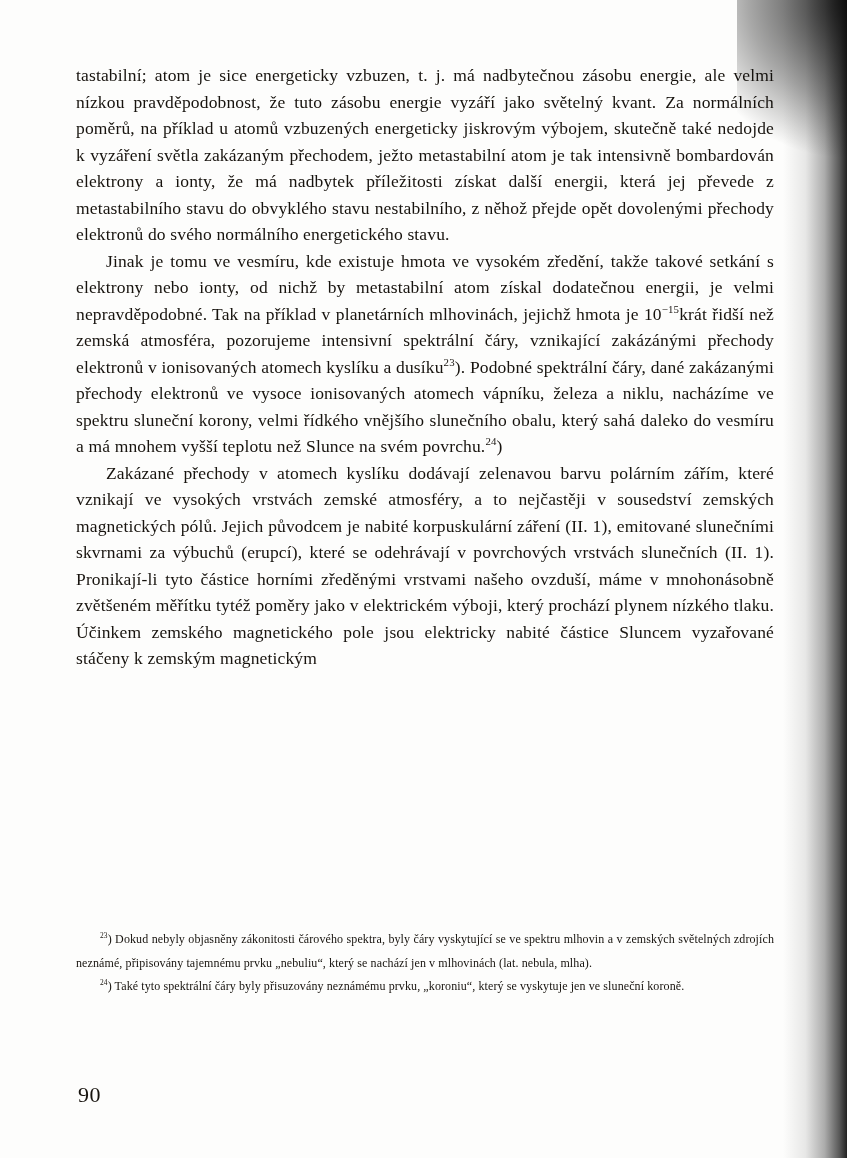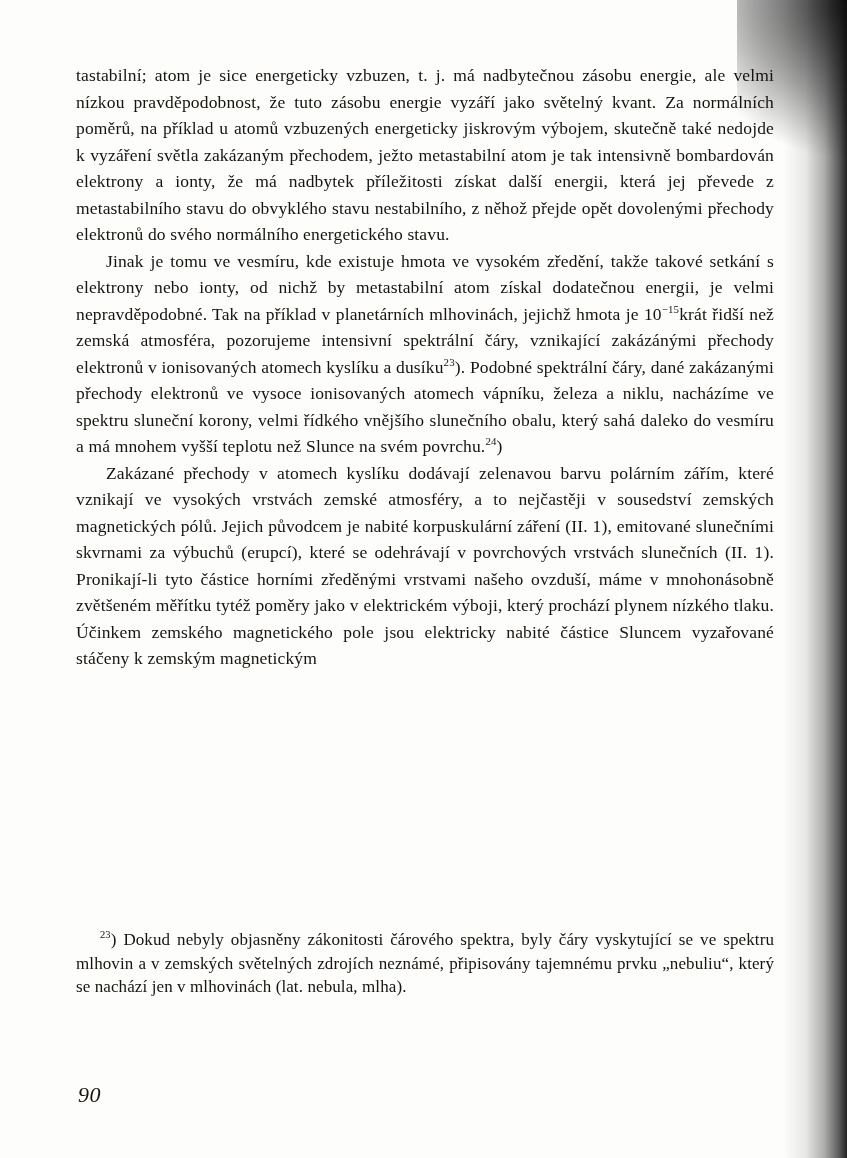--- a/index.html
+++ b/index.html
@@ -60,48 +60,48 @@
     vertical-align: super;
     font-size: 0.62em;
     line-height: 0;
   }
   .footnotes {
     position: absolute;
     left: 76px;
     top: 928px;
     width: 698px;
     text-align: justify;
-    font-size: 17px;
+    font-size: 12px;
     line-height: 23.5px;
     letter-spacing: 0.1px;
   }
   .footnotes p { margin: 0; text-indent: 24px; }
   .page-number {
     position: absolute;
     left: 78px;
     top: 1082px;
-    font-style: italic;
     font-size: 22px;
     letter-spacing: 0.5px;
   }
 </style>
 </head>
 <body>
 
 <div class="scan-page">
 
   <main class="text-block">
     <p><span class="italic">tastabilní</span><span>; atom je sice energeticky vzbuzen, t. j. má nadbytečnou zásobu energie, ale velmi nízkou pravděpodobnost, že tuto zásobu energie vyzáří jako světelný kvant. Za normálních poměrů, na příklad u atomů vzbuzených energeticky jiskrovým výbojem, skutečně také nedojde k vyzáření světla zakázaným přechodem, ježto metastabilní atom je tak intensivně bombardován elektrony a ionty, že má nadbytek příležitosti získat další energii, která jej převede z metastabilního stavu do obvyklého stavu nestabilního, z něhož přejde opět dovolenými přechody elektronů do svého normálního energetického stavu.</span></p>
 
     <p class="indent"><span>Jinak je tomu ve vesmíru, kde existuje hmota ve vysokém zředění, takže takové setkání s elektrony nebo ionty, od nichž by metastabilní atom získal dodatečnou energii, je velmi nepravděpodobné. Tak na příklad v planetárních mlhovinách, jejichž hmota je 10</span><span class="sup">−15</span><span>krát řidší než zemská atmosféra, pozorujeme intensivní spektrální čáry, vznikající zakázánými přechody elektronů v ionisovaných atomech kyslíku a dusíku</span><span class="sup">23</span><span>). Podobné spektrální čáry, dané zakázanými přechody elektronů ve vysoce ionisovaných atomech vápníku, železa a niklu, nacházíme ve spektru </span><span class="italic">sluneční korony</span><span>, velmi řídkého vnějšího slunečního obalu, který sahá daleko do vesmíru a má mnohem vyšší teplotu než Slunce na svém povrchu.</span><span class="sup">24</span><span>)</span></p>
 
     <p class="indent"><span>Zakázané přechody v atomech kyslíku dodávají zelenavou barvu </span><span class="italic">polárním zářím</span><span>, které vznikají ve vysokých vrstvách zemské atmosféry, a to nejčastěji v sousedství zemských magnetických pólů. Jejich původcem je nabité korpuskulární záření (II. 1), emitované slunečními skvrnami za výbuchů (erupcí), které se odehrávají v povrchových vrstvách slunečních (II. 1). Pronikají-li tyto částice horními zředěnými vrstvami našeho ovzduší, máme v mnohonásobně zvětšeném měřítku tytéž poměry jako v elektrickém výboji, který prochází plynem nízkého tlaku. Účinkem zemského magnetického pole jsou elektricky nabité částice Sluncem vyzařované stáčeny k zemským magnetickým</span></p>
   </main>
 
   <section class="footnotes">
     <p><span class="sup">23</span><span>) Dokud nebyly objasněny zákonitosti čárového spektra, byly čáry vyskytující se ve spektru mlhovin a v zemských světelných zdrojích neznámé, připisovány tajemnému prvku „nebuliu“, který se nachází jen v mlhovinách (lat. nebula, mlha).</span></p>
+    <p><span class="sup">24</span><span>) Také tyto spektrální čáry byly přisuzovány neznámému prvku, „koroniu“, který se vyskytuje jen ve sluneční koroně.</span></p>
   </section>
 
   <div class="page-number">90</div>
 
   <div class="scan-shadow-right"></div>
   <div class="scan-shadow-corner"></div>
 </div>
 
 </body></html>

